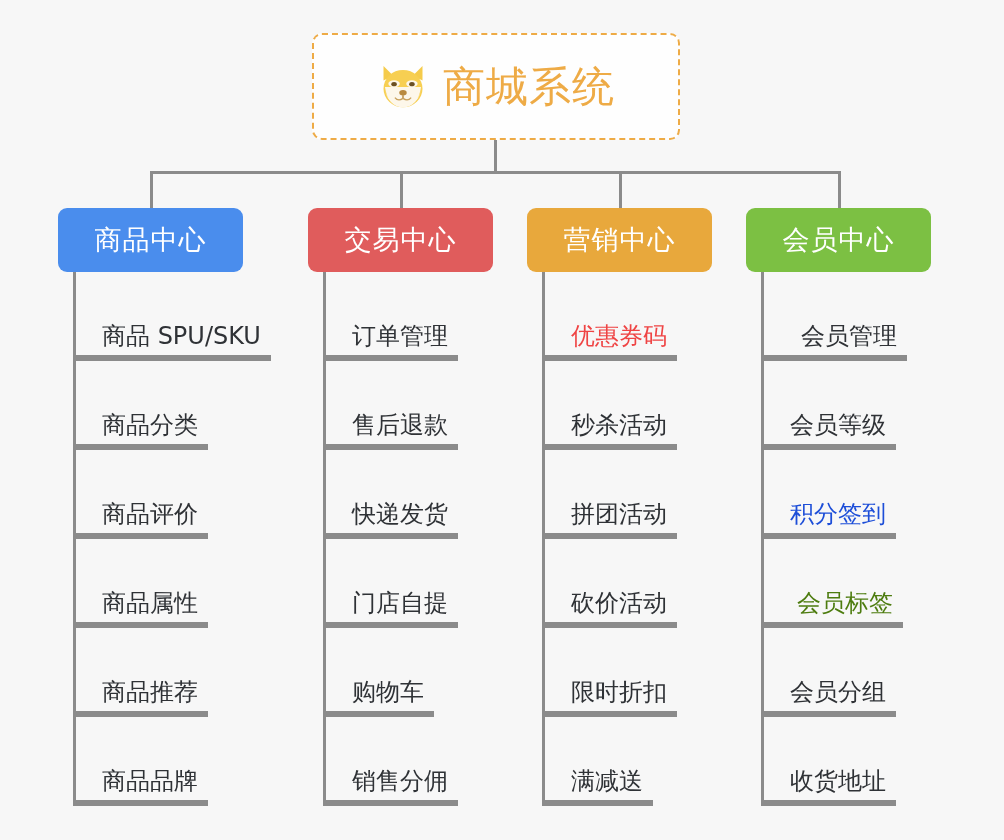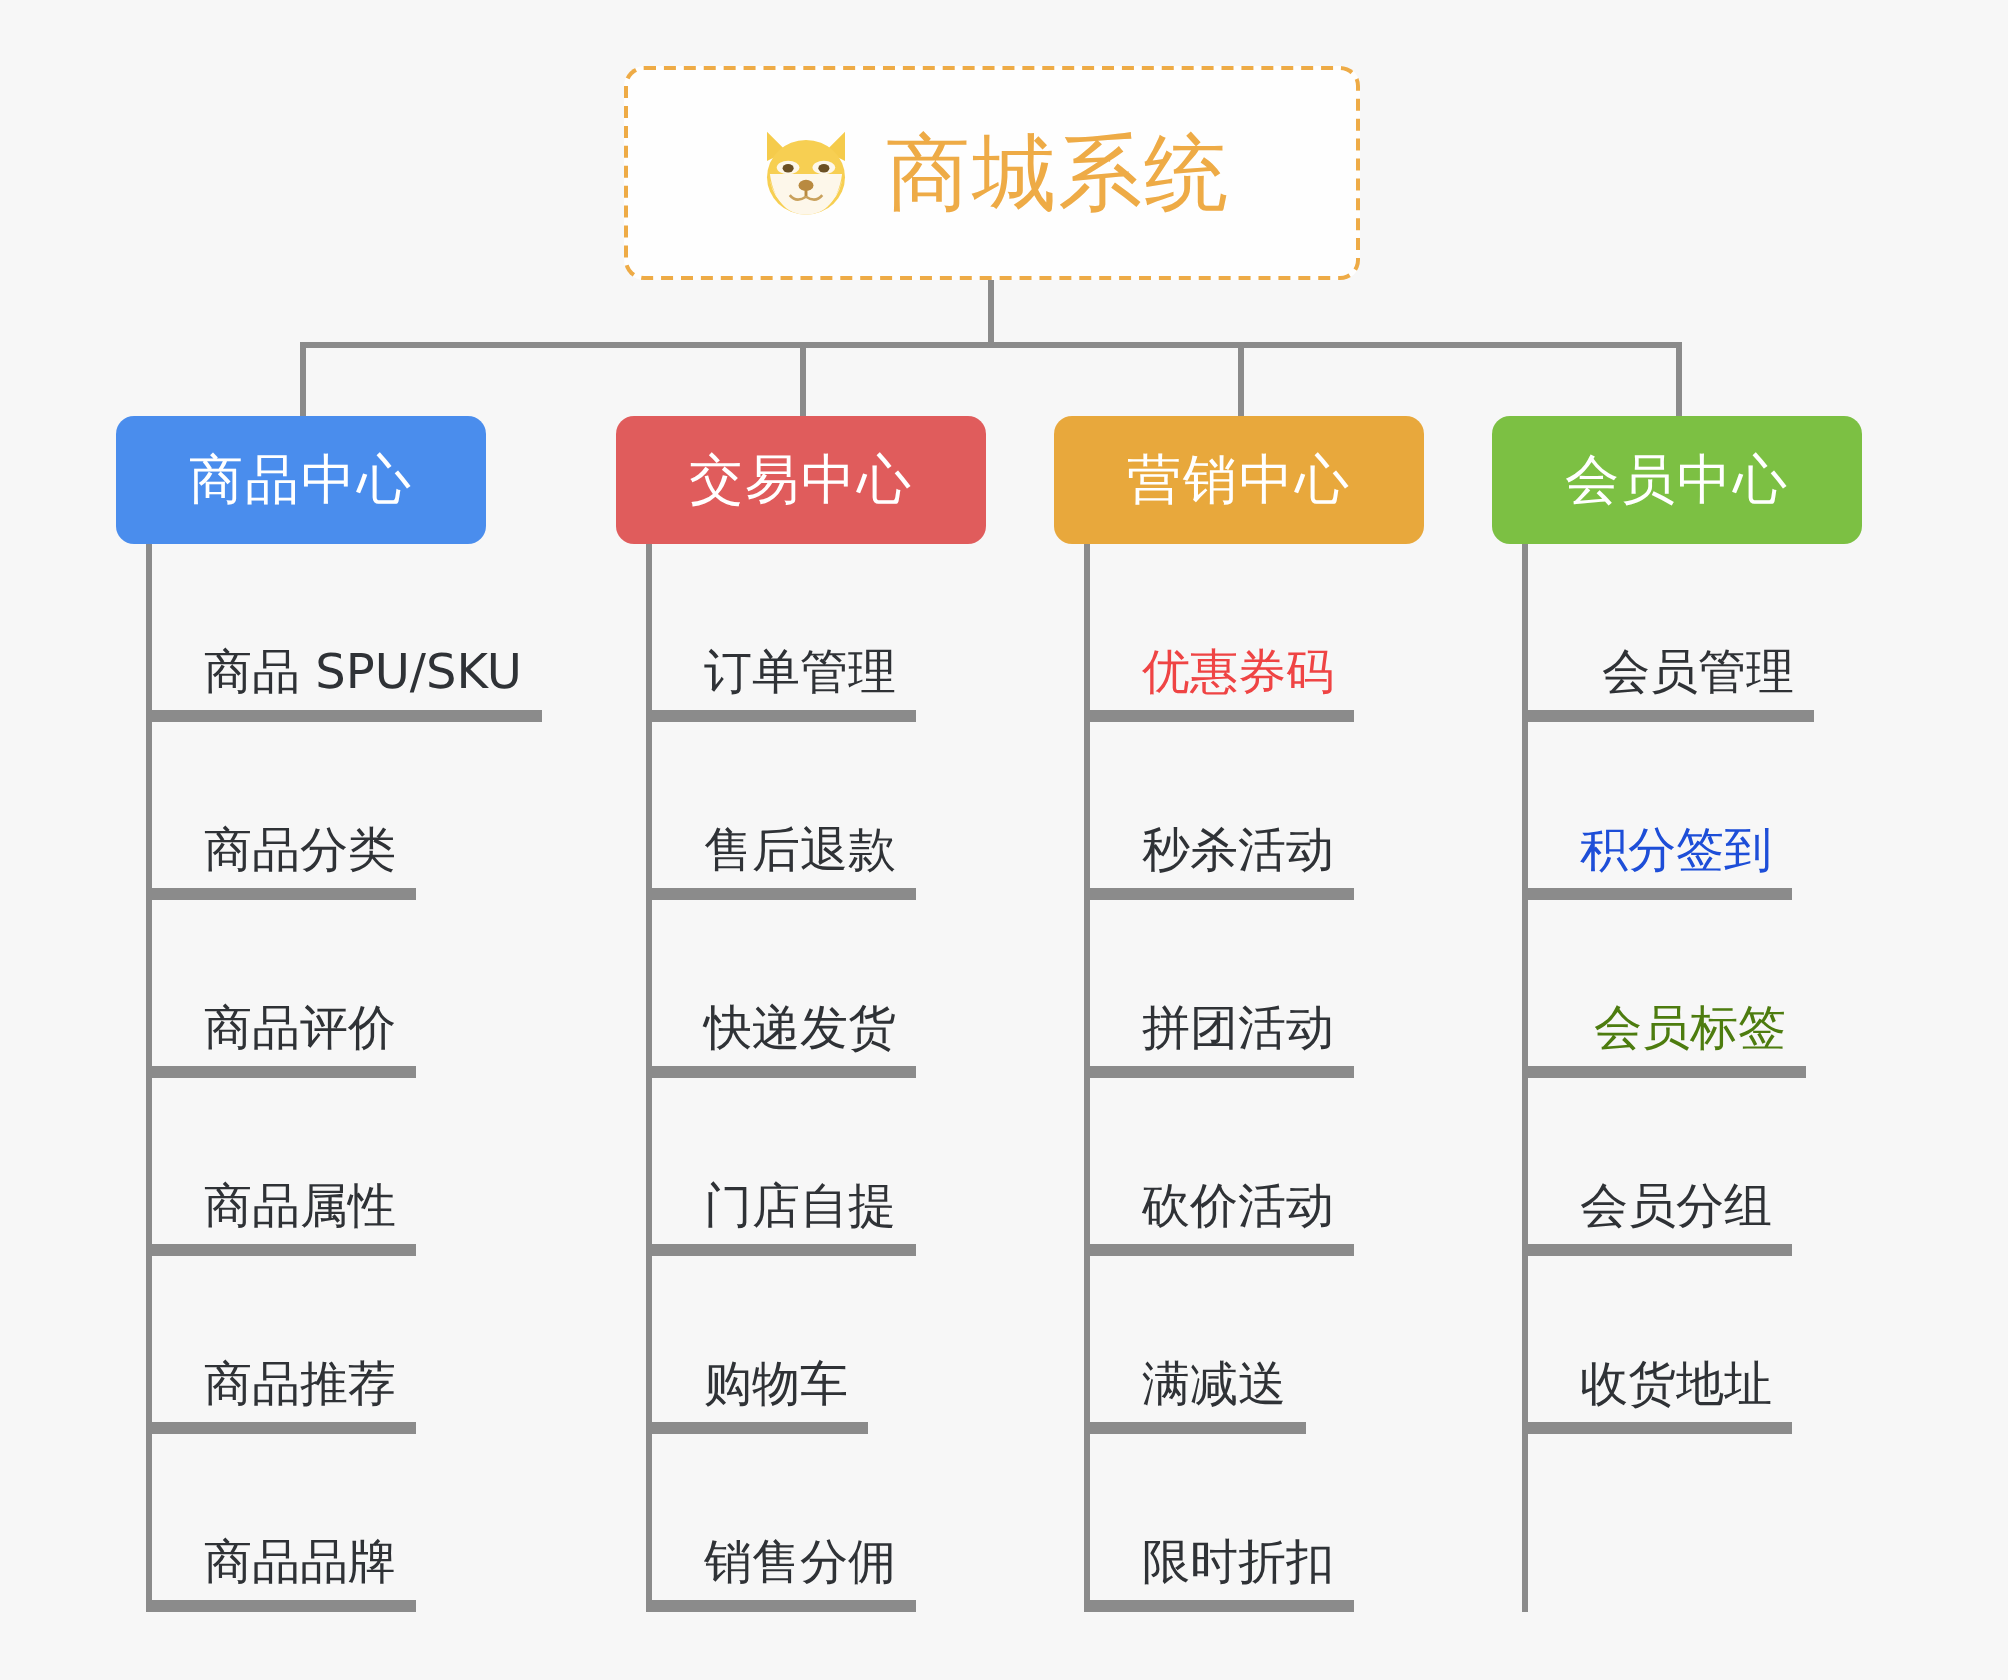--- a/index.html
+++ b/index.html
@@ -209,38 +209,41 @@
       <div class="leaf">
           <span class="leaf-label" style="color: rgb(47, 50, 54); border-bottom-color: rgb(139, 139, 139);">秒杀活动</span>
         </div>
       <div class="leaf">
           <span class="leaf-label" style="color: rgb(47, 50, 54); border-bottom-color: rgb(139, 139, 139);">拼团活动</span>
         </div>
       <div class="leaf">
           <span class="leaf-label" style="color: rgb(47, 50, 54); border-bottom-color: rgb(139, 139, 139);">砍价活动</span>
         </div>
       <div class="leaf">
+          <span class="leaf-label" style="color: rgb(47, 50, 54); border-bottom-color: rgb(139, 139, 139);">限时折扣</span>
+        </div>
+      <div class="leaf">
           <span class="leaf-label" style="color: rgb(47, 50, 54); border-bottom-color: rgb(139, 139, 139);">满减送</span>
-        </div>
-      <div class="leaf">
-          <span class="leaf-label" style="color: rgb(47, 50, 54); border-bottom-color: rgb(139, 139, 139);">限时折扣</span>
         </div>
     </div>
   </div>
 
   <div class="column" style="left:746px; width:220px;">
     <div class="cat-header" style="width: 185px; background-color: rgb(124, 192, 67);">
       <span>会员中心</span>
     </div>
     <div class="trunk" style="left: 15px; top: 64px; height: 534px; background: rgb(139, 139, 139);"></div>
     <div class="leaf-list" style="left:15px;">
       <div class="leaf">
           <span class="leaf-label" style="color: rgb(47, 50, 54); border-bottom-color: rgb(139, 139, 139); padding-left: 40px;">会员管理</span>
         </div>
       <div class="leaf">
+          <span class="leaf-label" style="color: rgb(47, 50, 54); border-bottom-color: rgb(139, 139, 139);">会员等级</span>
+        </div>
+      <div class="leaf">
           <span class="leaf-label" style="color: #1d4ed8; border-bottom-color: rgb(139, 139, 139);">积分签到</span>
         </div>
       <div class="leaf">
           <span class="leaf-label" style="color: #4d7c0f; border-bottom-color: rgb(139, 139, 139); padding-left: 36px;">会员标签</span>
         </div>
       <div class="leaf">
           <span class="leaf-label" style="color: rgb(47, 50, 54); border-bottom-color: rgb(139, 139, 139);">会员分组</span>
         </div>
       <div class="leaf">
           <span class="leaf-label" style="color: rgb(47, 50, 54); border-bottom-color: rgb(139, 139, 139);">收货地址</span>

